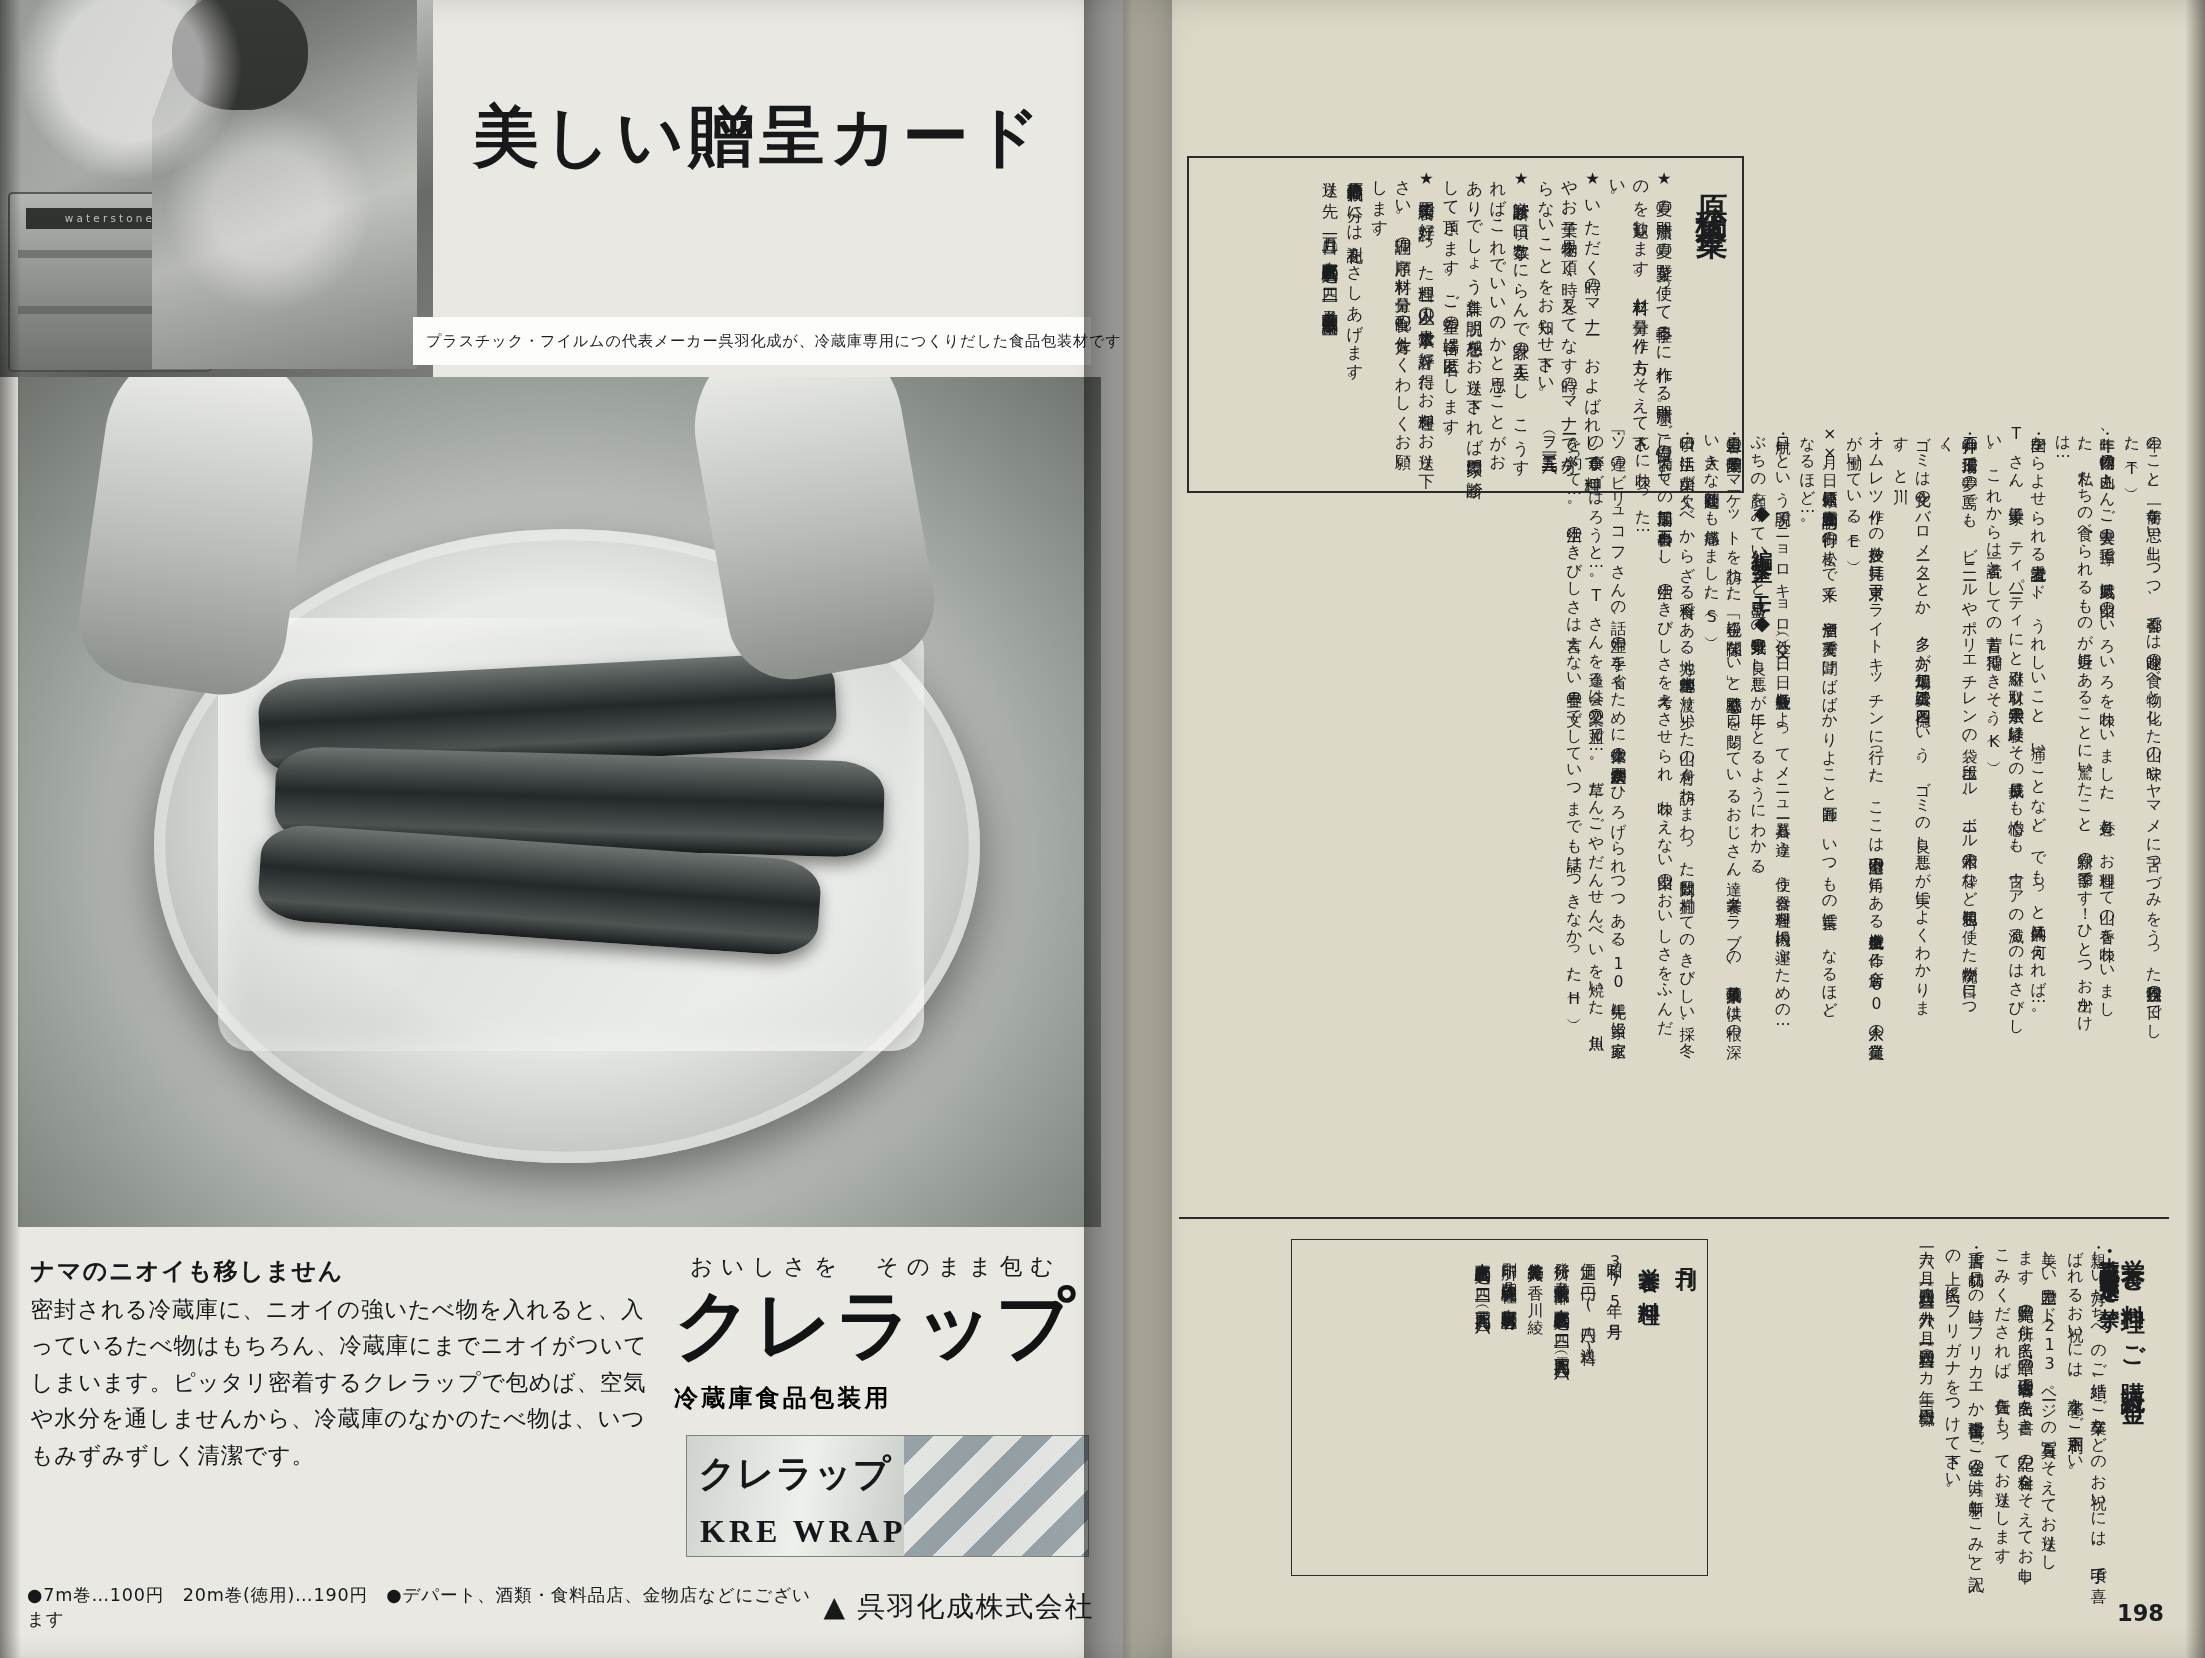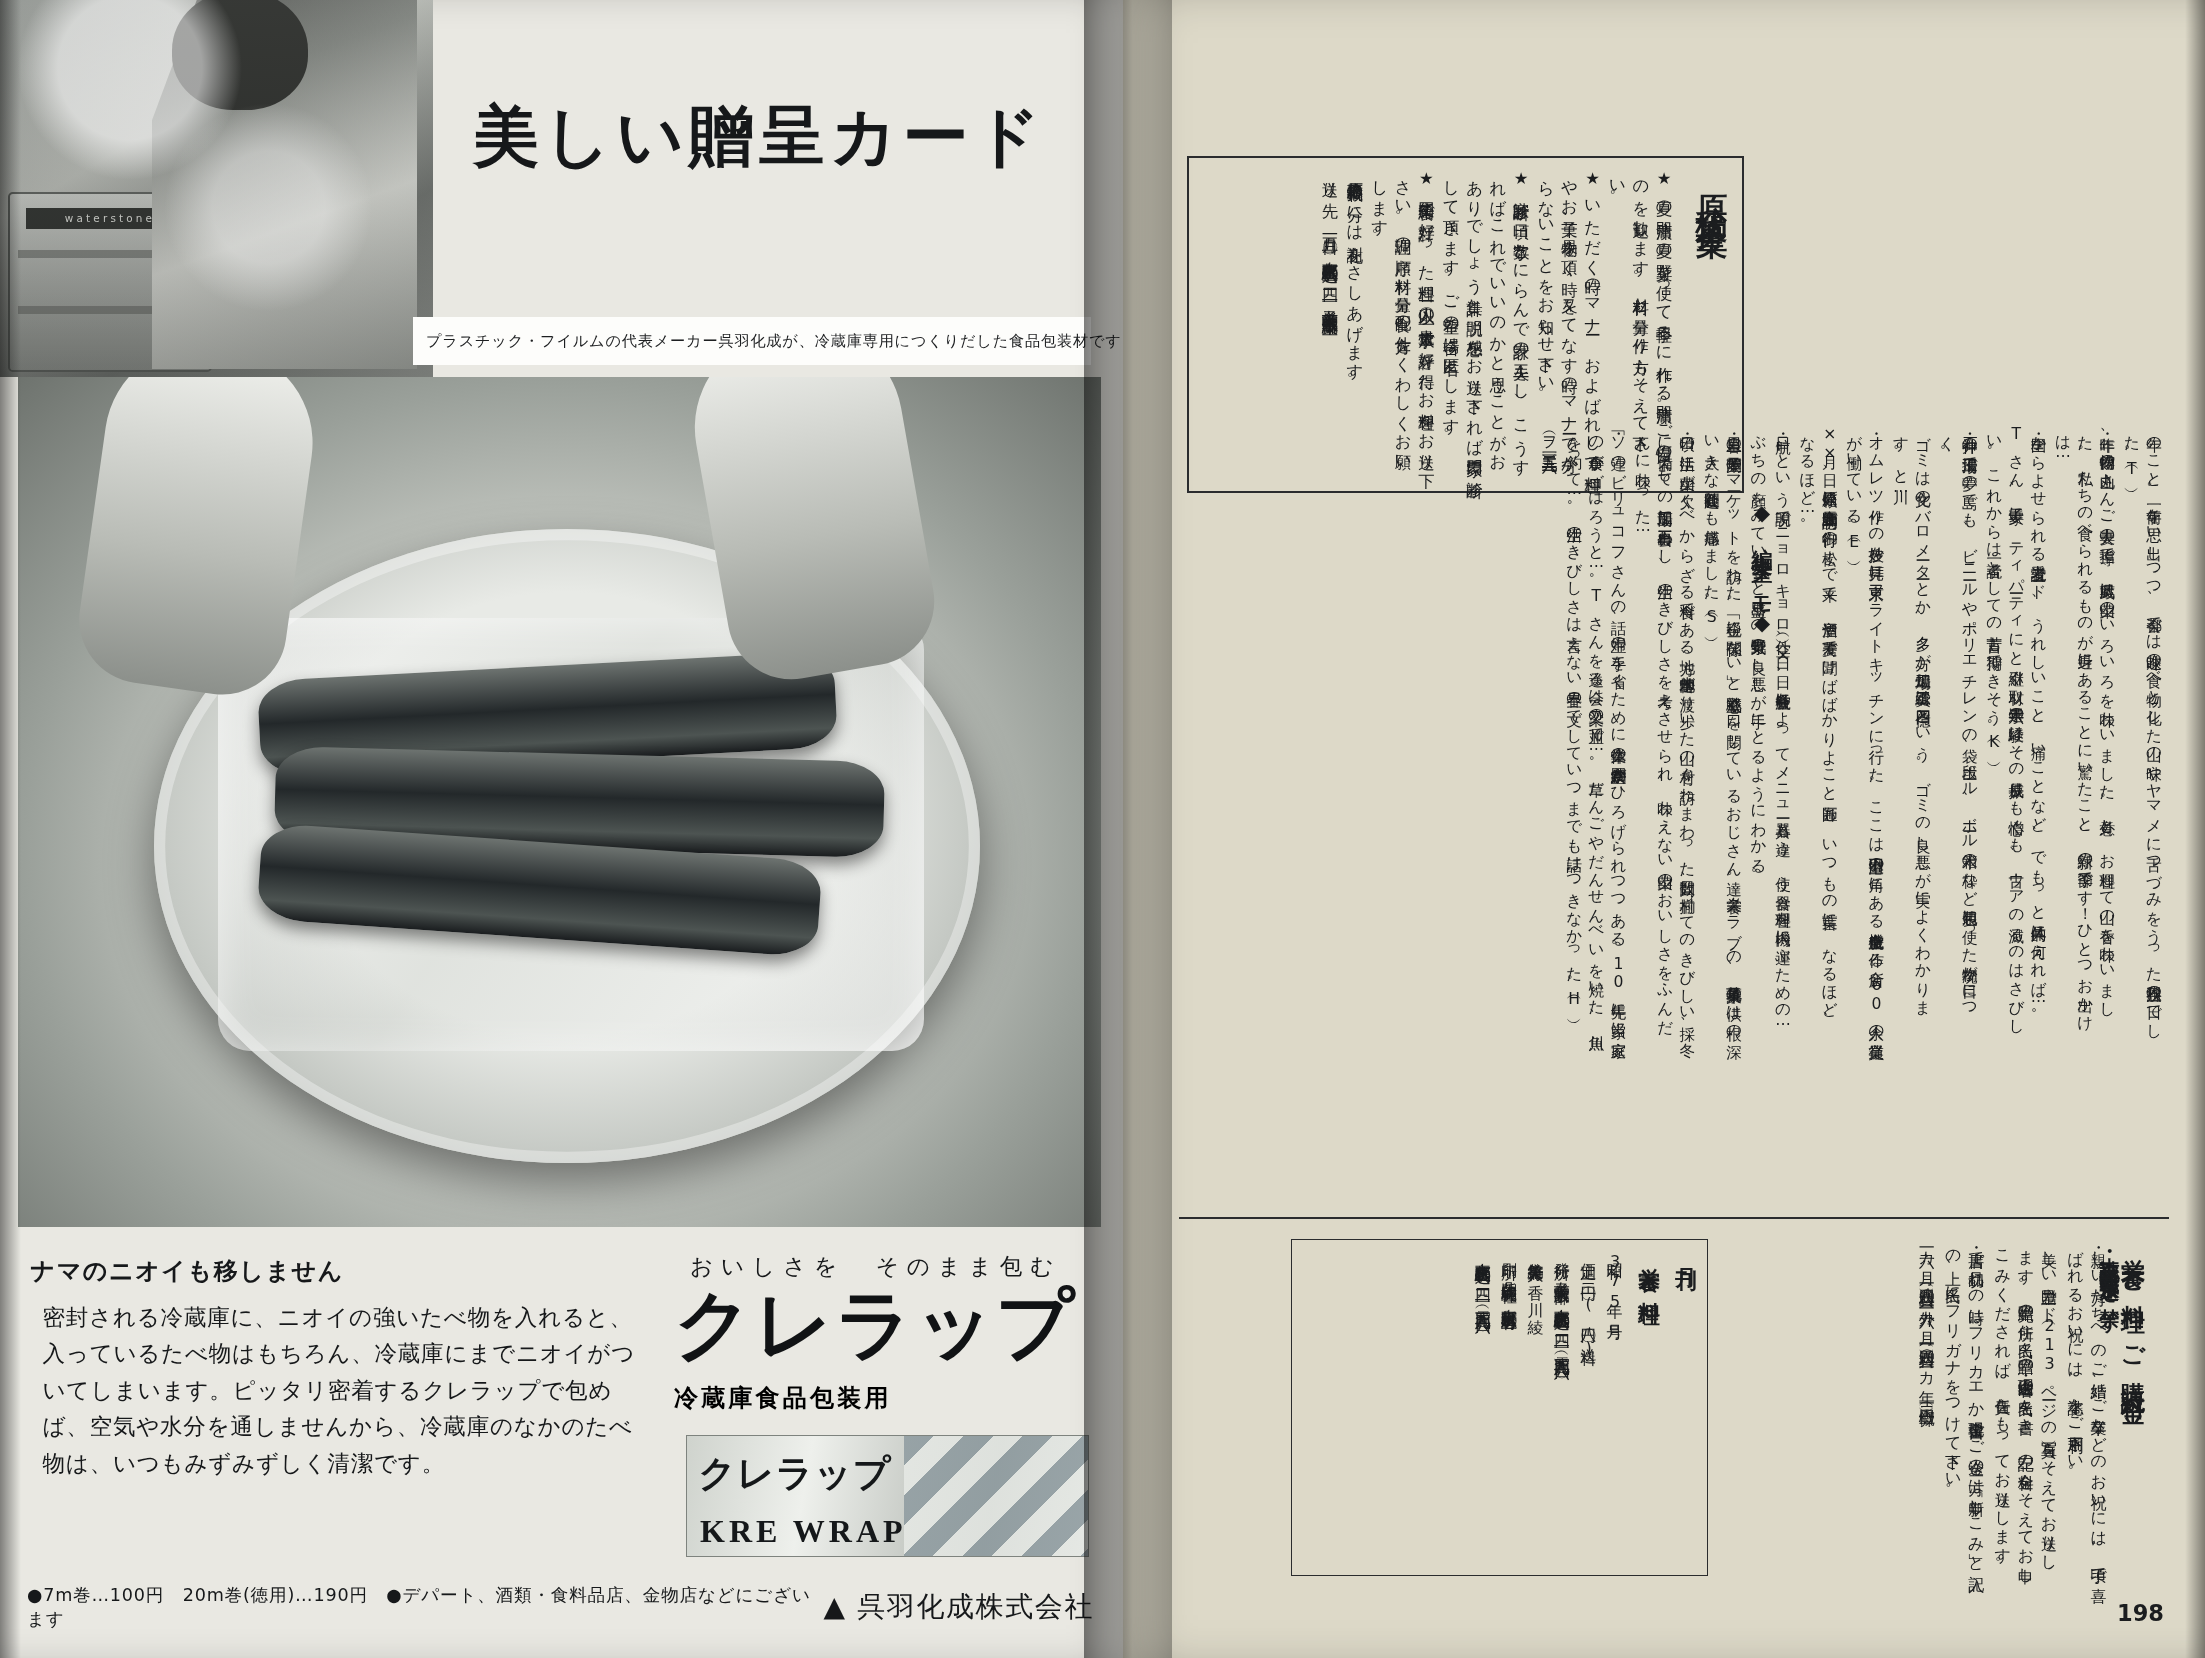--- a/index.html
+++ b/index.html
@@ -91,21 +91,21 @@
     position:absolute;width:208px;height:345px;border-radius:96px 96px 64px 64px;
     background:linear-gradient(180deg,#f0f1ed,#b9bcb6 60%,#8c908b);
   }
   .hand.left{left:76px;top:-32px;transform:rotate(8deg);}
   .hand.right{left:690px;top:-48px;transform:rotate(-10deg);}
   .ad-body{
     position:absolute;left:30.5px;top:1255px;width:634px;
     color:#16181a;
   }
   .ad-body .lead{font-size:24px;font-weight:700;letter-spacing:1.6px;margin-bottom:6px;}
-  .ad-body p{font-size:22.5px;line-height:1.62;letter-spacing:0.8px;margin:12px;}
+  .ad-body p{font-size:22.5px;line-height:1.62;letter-spacing:0.8px;margin:0;font-family:Liberation Mono, monospace;}
   .brand-block{position:absolute;left:674px;top:1251px;width:425px;}
   .brand-tag{font-size:22.5px;color:#16181a;letter-spacing:8px;margin-left:16px;}
   .brand-name{
     font-size:77px;font-weight:700;color:#111315;letter-spacing:1.6px;line-height:1.05;margin-top:3.2px;
   }
   .brand-use{font-size:24px;font-weight:700;letter-spacing:3.2px;margin-top:16px;}
   .pack-box{
     position:absolute;left:686px;top:1435px;width:401px;height:120px;
     background:linear-gradient(100deg,#cfd3cd 0%,#eef0ec 30%,#aeb3ad 75%,#dfe2dd 100%);
     border:1.6px solid #7e837e;overflow:hidden;

